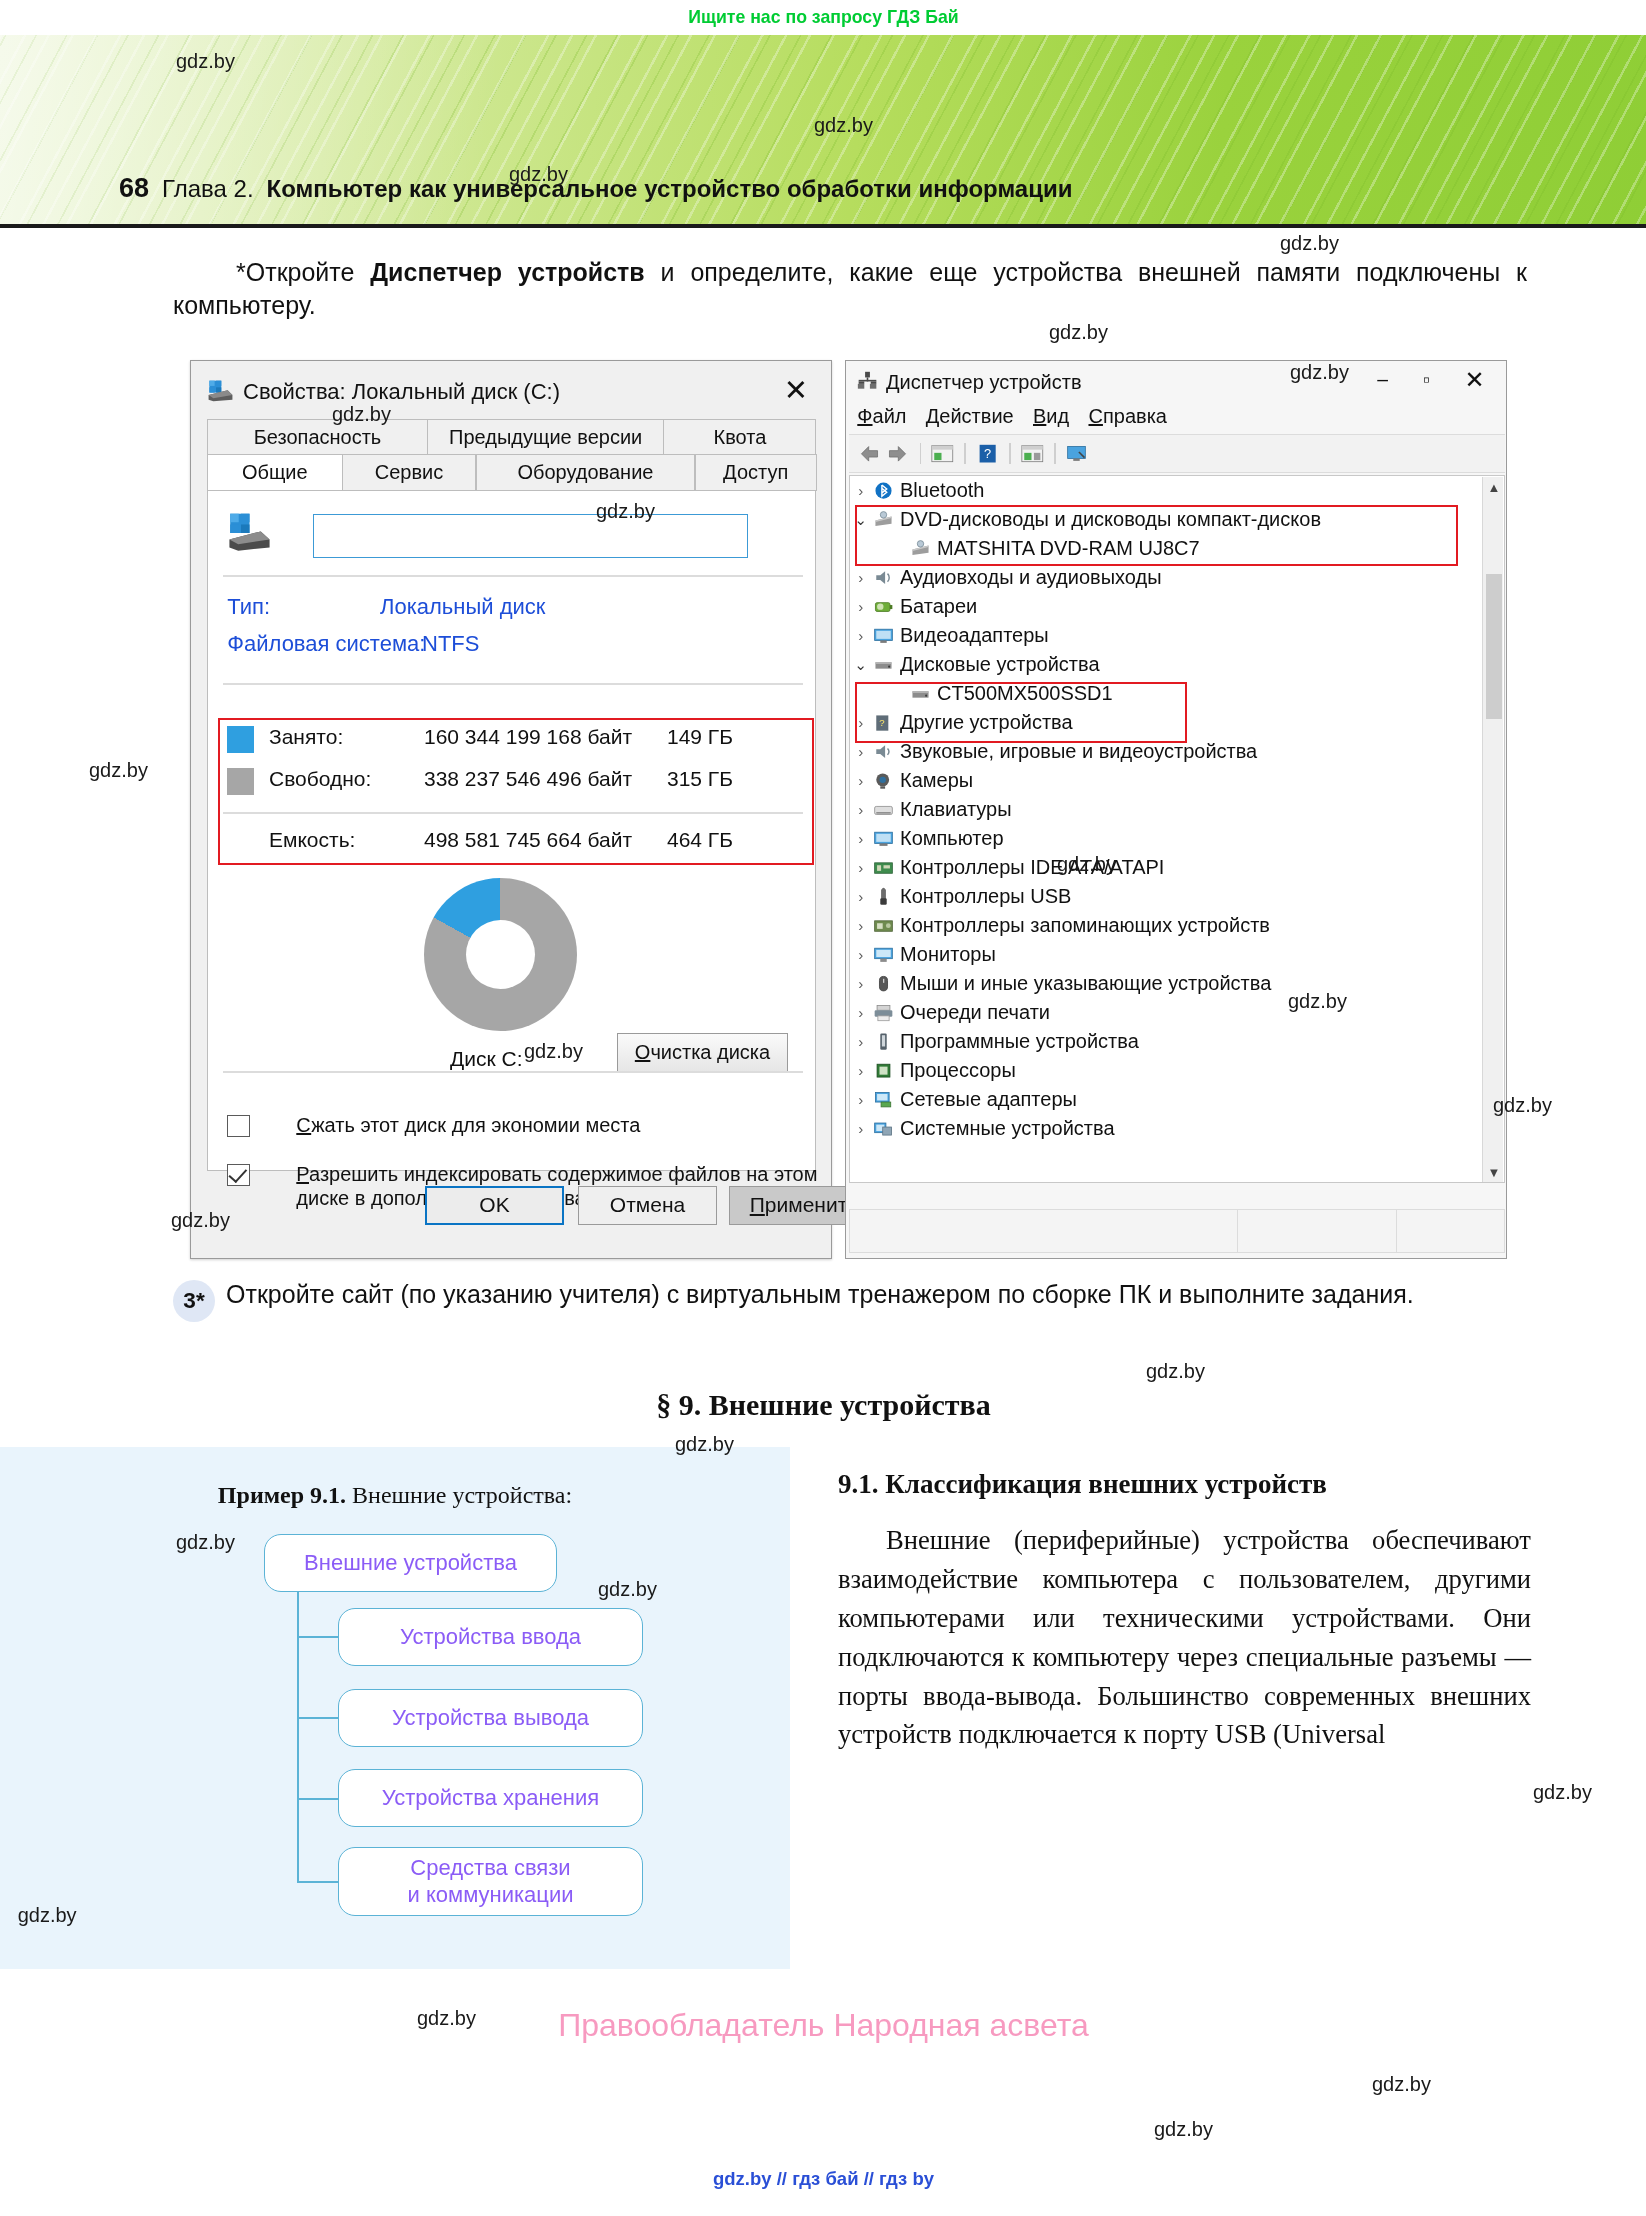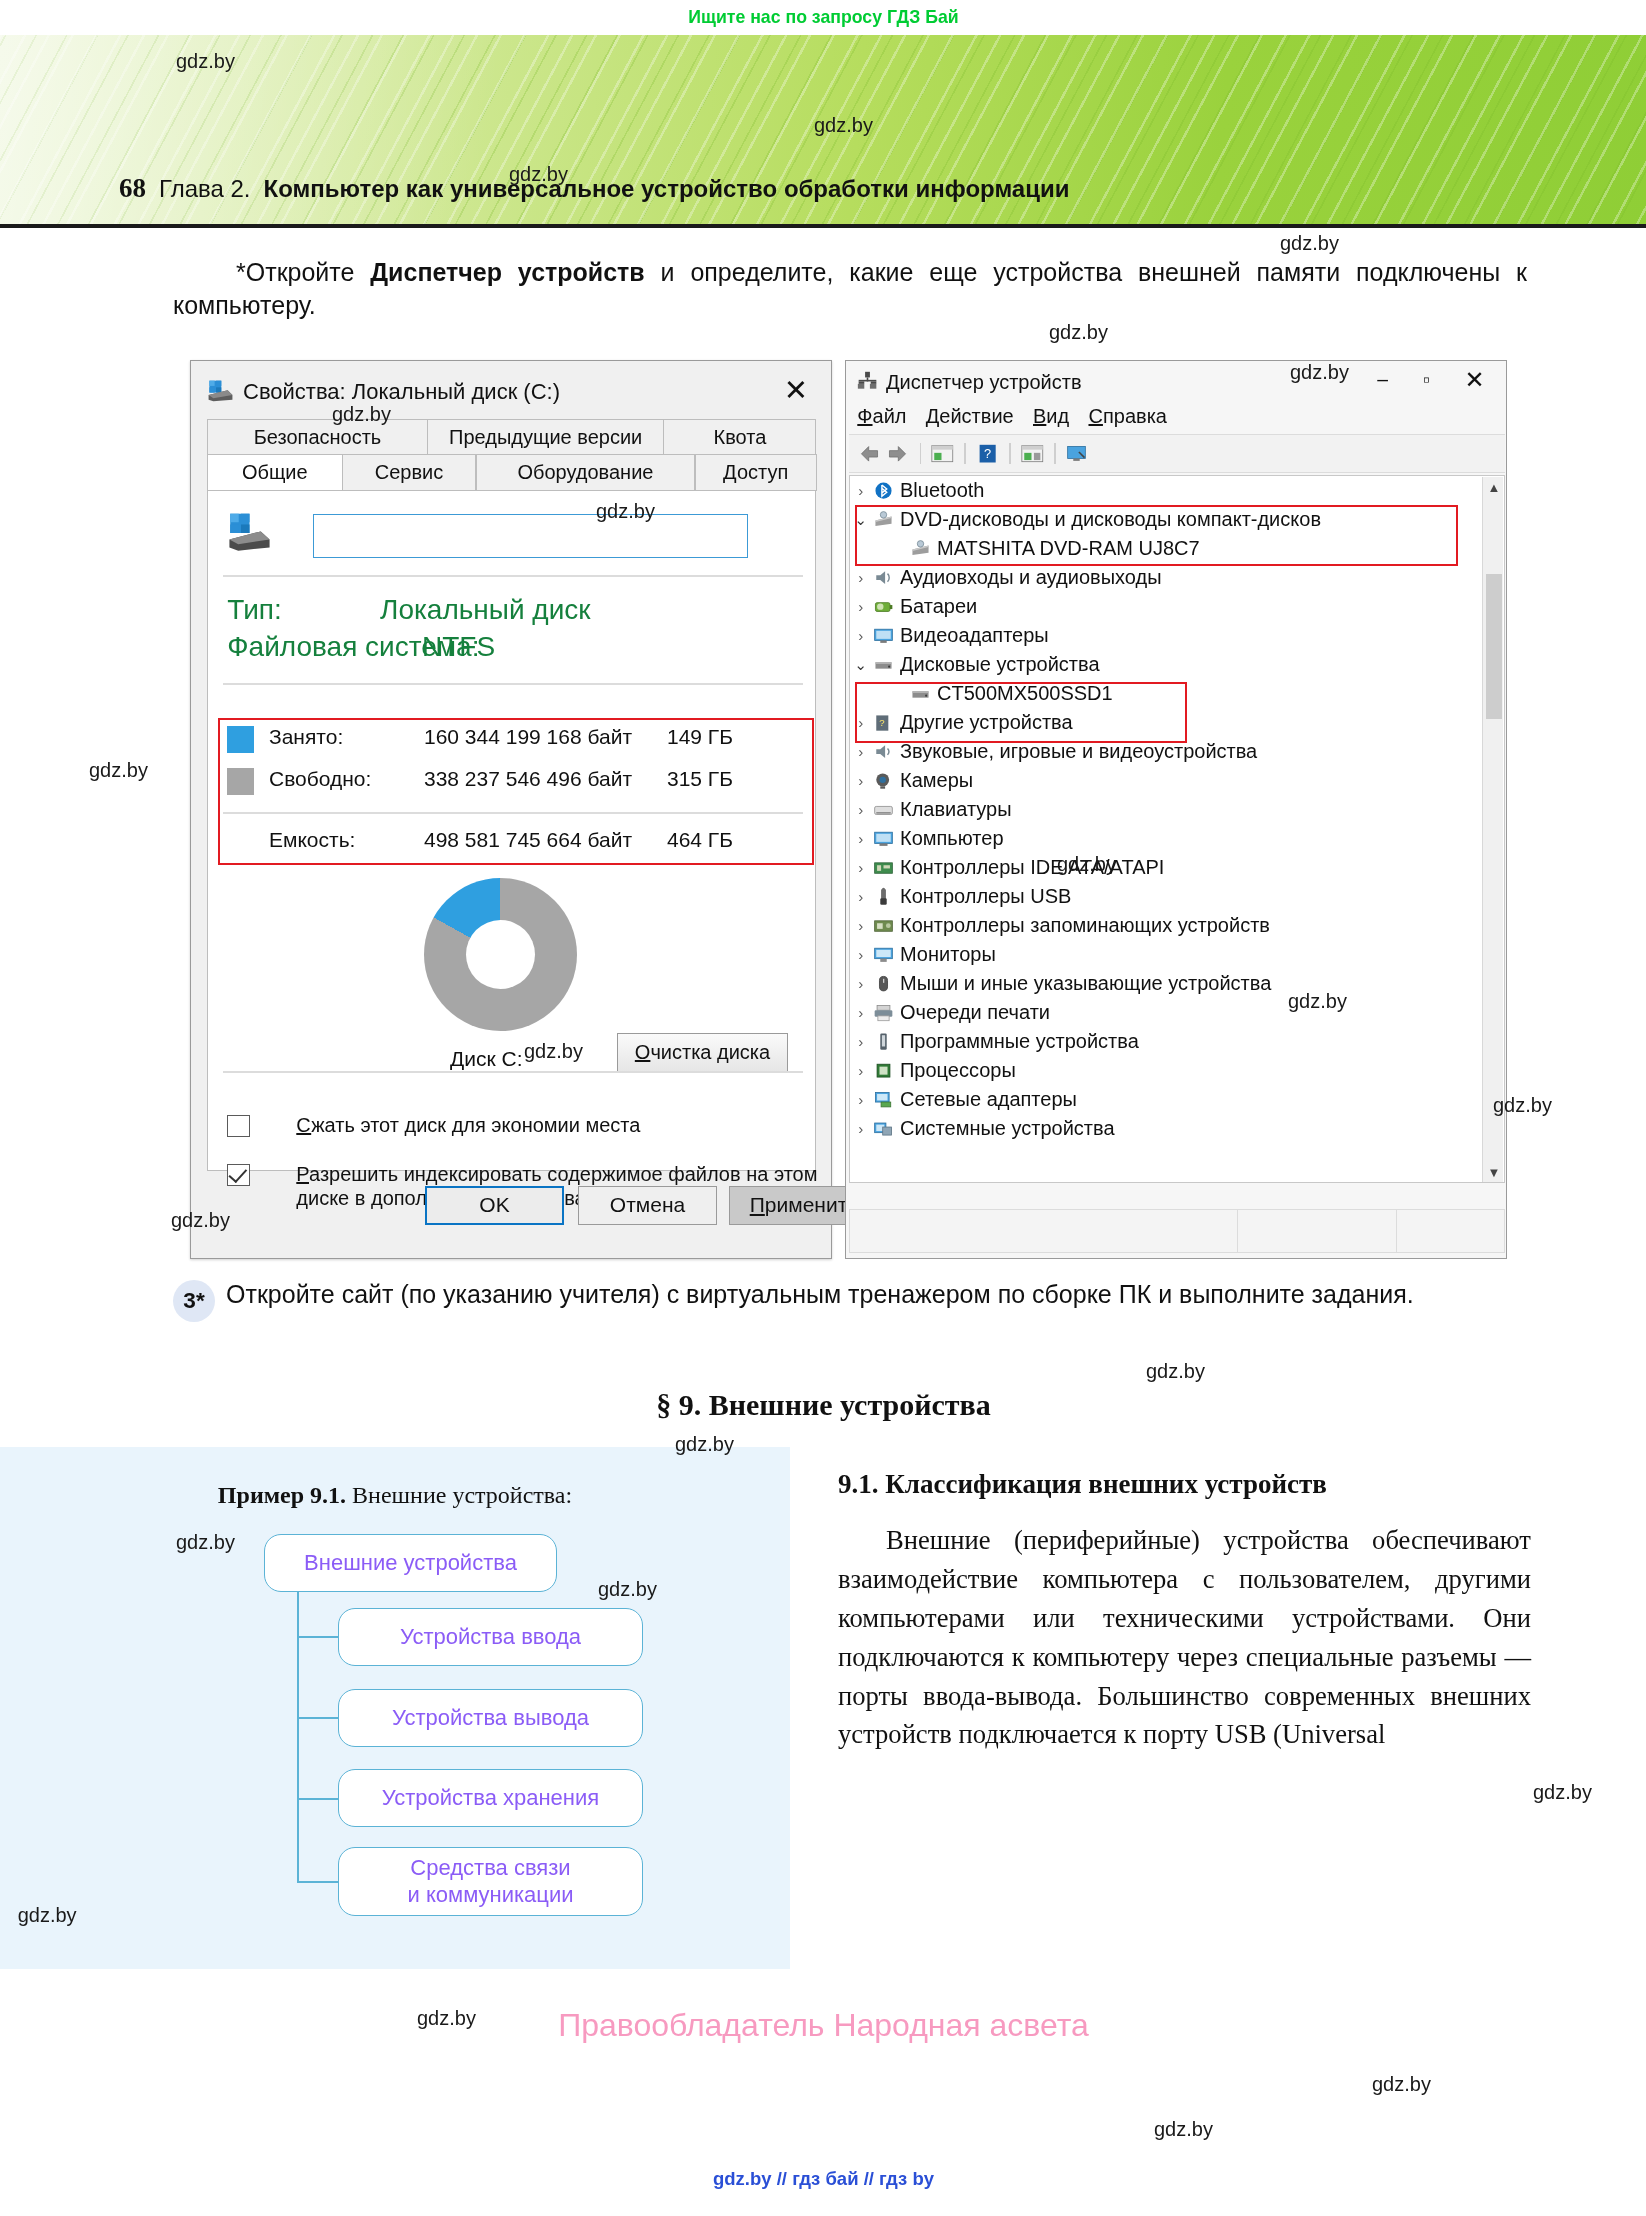--- a/index.html
+++ b/index.html
@@ -36,21 +36,21 @@
       linear-gradient(95deg,#eaf4d4 0%,#d4ea9e 22%,#b6dd5e 52%,#9ad23d 74%,#8fce36 100%);
     overflow:hidden;
   }
   #chapter-header::after{
     content:"";position:absolute;left:0;right:0;bottom:0;height:4px;background:#1a1a1a;
   }
   #chapter-title-row{
     position:absolute;left:119px;bottom:24px;display:flex;align-items:baseline;gap:13px;
     white-space:nowrap;
   }
-  #page-number{font-size:27px;font-weight:bold;color:#111;font-family:Liberation Serif, serif;}
+  #page-number{font-size:27px;font-weight:bold;color:#111;font-family:Liberation Sans, sans-serif;}
   #chapter-label{font-size:24px;color:#111;}
   #chapter-name{font-size:24px;font-weight:bold;color:#111;}
 
   
   .wm{
     color:#1a1a1a;font-size:20px;font-family:"Liberation Sans",sans-serif;
     white-space:nowrap;pointer-events:none;z-index:40;
   }
 
   
@@ -90,21 +90,21 @@
     background:#ffffff;border:0.8px solid #bdbdbd;box-sizing:border-box;
   }
 
   #dp-volicon{position:absolute;left:19.3px;top:21px;width:45px;height:42px;}
   #dp-volume-input{
     position:absolute;left:105px;top:22.6px;width:435px;height:44px;
     border:1.6px solid #3c9ad6;background:#fff;box-sizing:border-box;
   }
   .hr-sep{position:absolute;left:14.5px;width:580px;height:1.6px;background:#dcdcdc;}
 
-  .kv{position:absolute;font-size:28px;color:#15803d;white-space:nowrap;}
+  .kv{position:absolute;font-size:22px;color:#1d4ed8;white-space:nowrap;}
   .kv-label{left:19.3px;}
   .kv-value{left:172px;}
 
   #usage-box{
     position:absolute;left:9.7px;top:227px;width:596px;height:147px;
     border:2.4px solid #e21a21;box-sizing:border-box;
   }
   .swatch{position:absolute;left:19.3px;width:27px;height:27px;}
   .swatch.used{background:#2f9fe0;}
   .swatch.free{background:#a6a6a6;}

